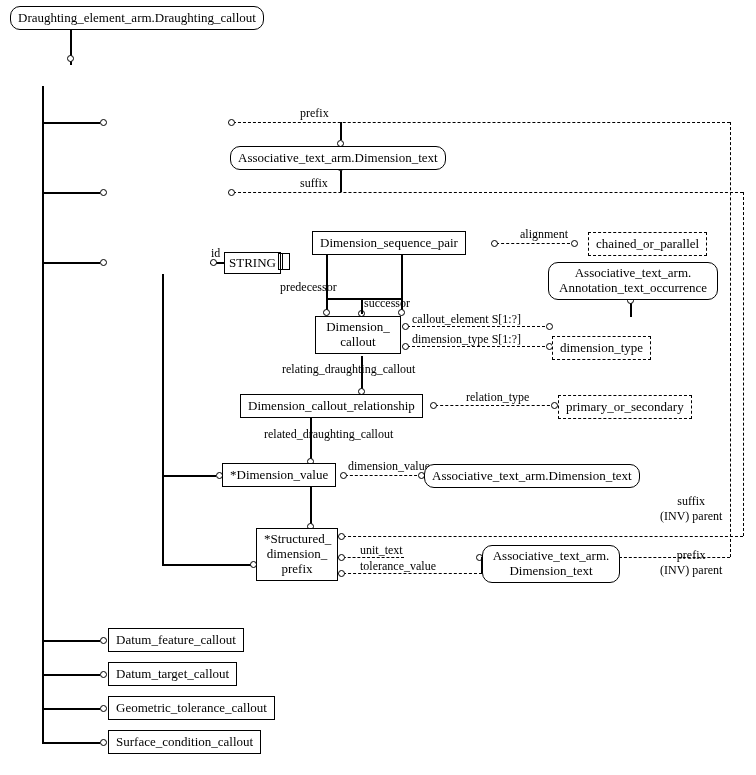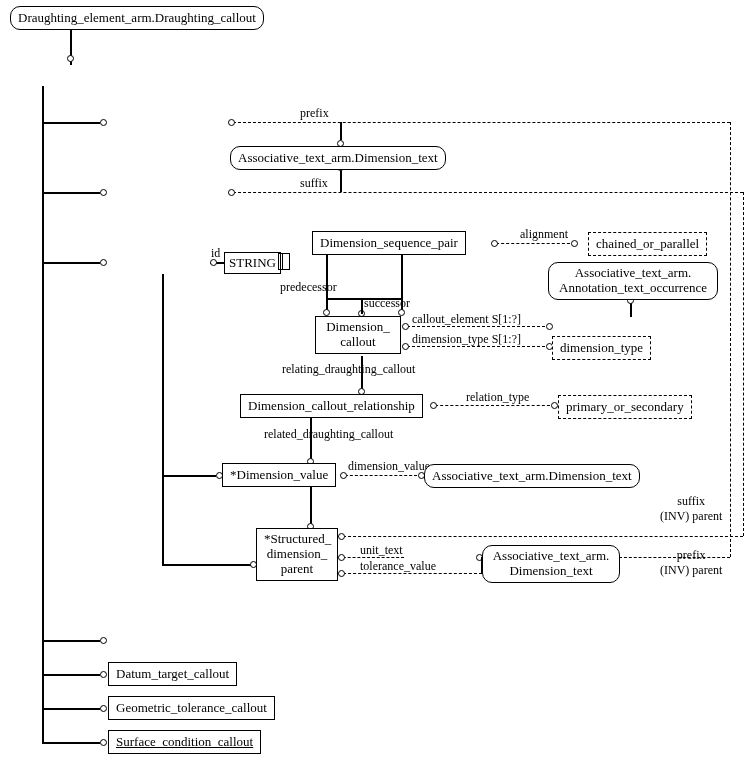--- a/index.html
+++ b/index.html
@@ -239,25 +239,26 @@
 <div class="label" style="left:348px; top:459px;">dimension_value</div>
 <div class="box pill" style="left:424px; top:464px;"><span>Associative_text_arm.Dimension_text</span></div>
 
 <div class="label" style="left:660px; top:494px; text-align:center; white-space:pre;">suffix
 (INV) parent</div>
 <div class="label" style="left:660px; top:548px; text-align:center; white-space:pre;">prefix
 (INV) parent</div>
 
 <div class="box multiline" style="left:256px; top:528px; width:82px;"><span style="white-space:pre;">*Structured_
 dimension_
-parent</span></div>
+prefix</span></div>
 <div class="label" style="left:360px; top:543px;">unit_text</div>
 <div class="label" style="left:360px; top:559px;">tolerance_value</div>
 <div class="box pill multiline" style="left:482px; top:545px; width:138px;">
   <span>Associative_text_arm.</span><br>
   <span>Dimension_text</span>
 </div>
 
+<div class="box" style="left:108px; top:628px;"><span>Datum_feature_callout</span></div>
 <div class="box" style="left:108px; top:662px;"><span>Datum_target_callout</span></div>
 <div class="box" style="left:108px; top:696px;"><span>Geometric_tolerance_callout</span></div>
-<div class="box" style="left:108px; top:730px;text-decoration:underline;"><span>Surface_condition_callout</span></div>
+<div class="box" style="left:108px; top:730px;"><span>Surface_condition_callout</span></div>
 
 </div>
 
 </body></html>

